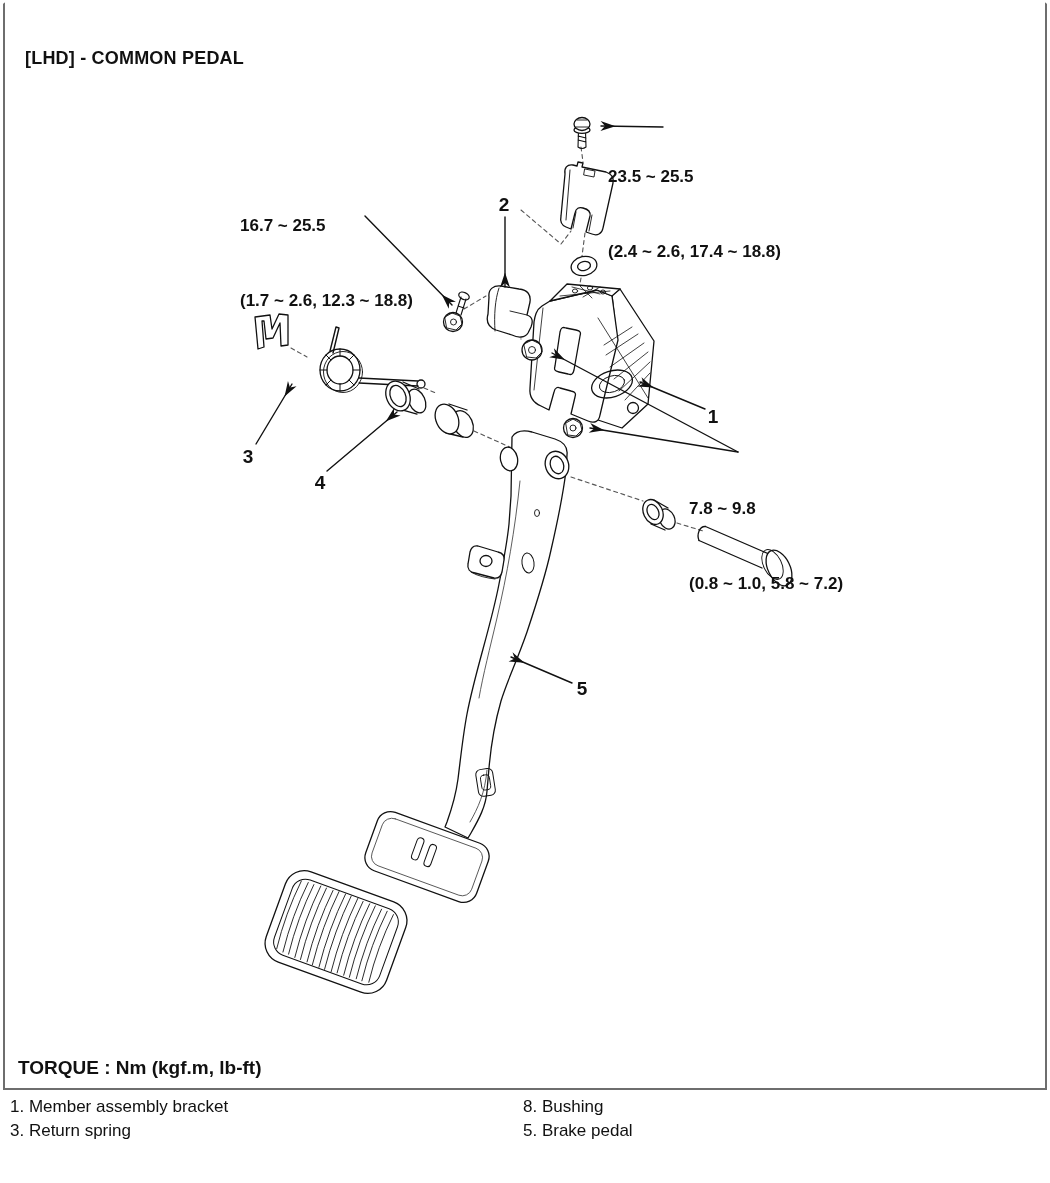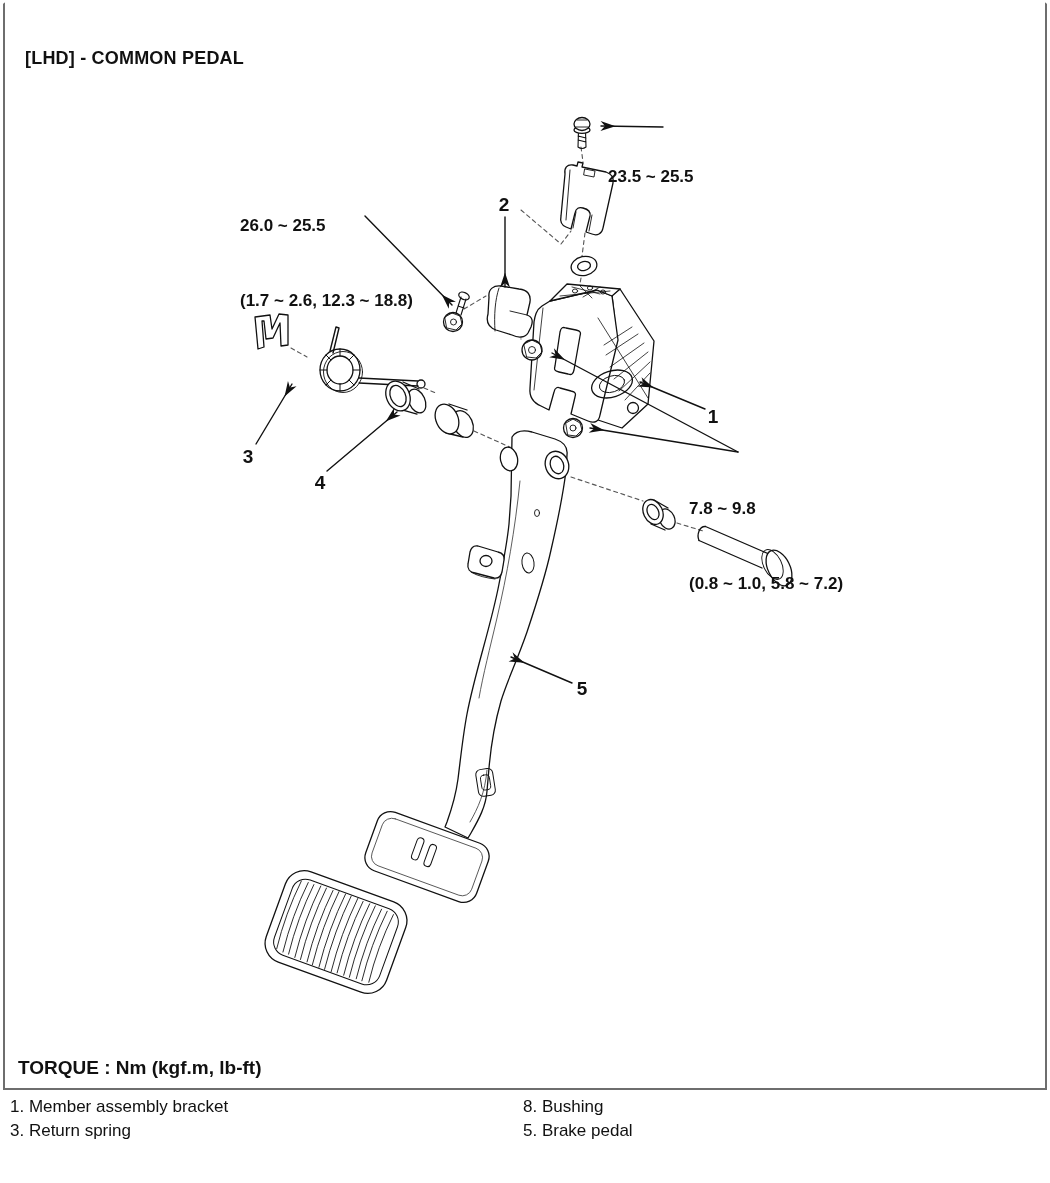--- a/index.html
+++ b/index.html
@@ -231,24 +231,25 @@
       <path d="M572,683 L511,657" marker-end="url(#ah)"></path>
     </g>
   </svg>
 
   <div class="frame"></div>
 
   <div class="t title">[LHD] - COMMON PEDAL</div>
 
   <div class="t callout c1">
     <div>23.5 ~ 25.5</div>
+    <div>(2.4 ~ 2.6, 17.4 ~ 18.8)</div>
   </div>
 
   <div class="t callout c2">
-    <div>26.0 ~ 25.5</div>
+    <div>16.7 ~ 25.5</div>
     <div>(1.7 ~ 2.6, 12.3 ~ 18.8)</div>
   </div>
 
   <div class="t callout c3">
     <div>7.8 ~ 9.8</div>
     <div>(0.8 ~ 1.0, 5.8 ~ 7.2)</div>
   </div>
 
   <div class="t plabel l1">1</div>
   <div class="t plabel l2">2</div>

